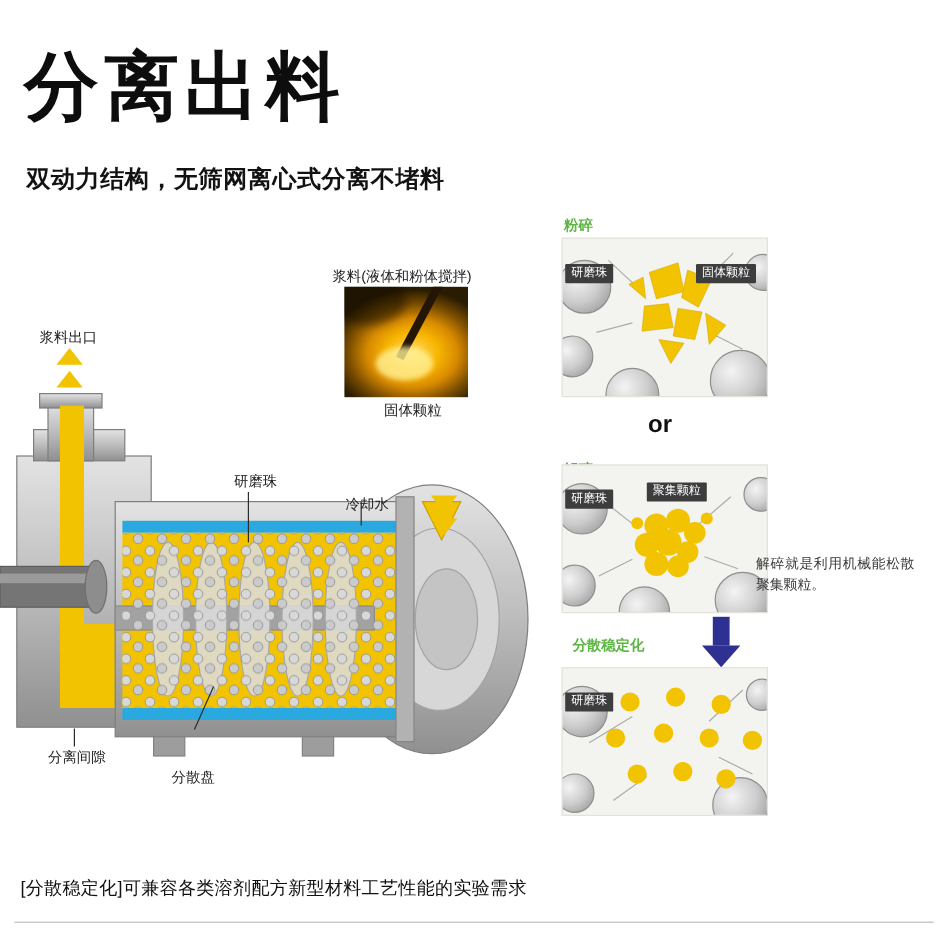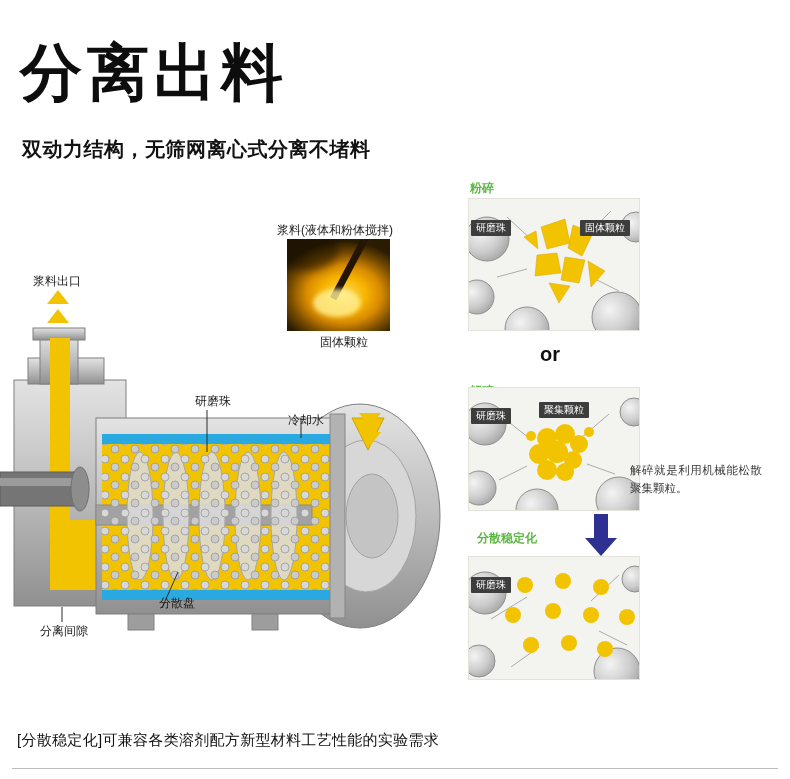--- a/index.html
+++ b/index.html
@@ -125,21 +125,21 @@
     <div class="photo-glare"></div>
   </div>
   <span class="abs mlbl" style="left:320px; top:334px;">固体颗粒</span>
   <div class="abs" style="left:359px; top:413px;">
     <div class="tri-down"></div>
     <div class="tri-down"></div>
   </div>
 
   <span class="abs mlbl" style="left:195px; top:393px;">研磨珠</span>
   <span class="abs mlbl" style="left:288px; top:412px;">冷却水</span>
-  <span class="abs mlbl" style="left:143px; top:595px;margin-left:16px;">分散盘</span>
+  <span class="abs mlbl" style="left:143px; top:640px;">分散盘</span>
   <span class="abs mlbl" style="left:40px; top:623px;">分离间隙</span>
 
   <span class="abs step-title" style="left:470px; top:180px;">粉碎</span>
   <div class="pbox" style="left:468px; top:198px; width:172px; height:133px;">
     <svg width="170" height="131" viewBox="0 0 170 131">
       <circle cx="18" cy="40" r="22" class="bead"></circle>
       <circle cx="8" cy="98" r="17" class="bead"></circle>
       <circle cx="58" cy="130" r="22" class="bead"></circle>
       <circle cx="148" cy="118" r="25" class="bead"></circle>
       <circle cx="167" cy="28" r="15" class="bead"></circle>

